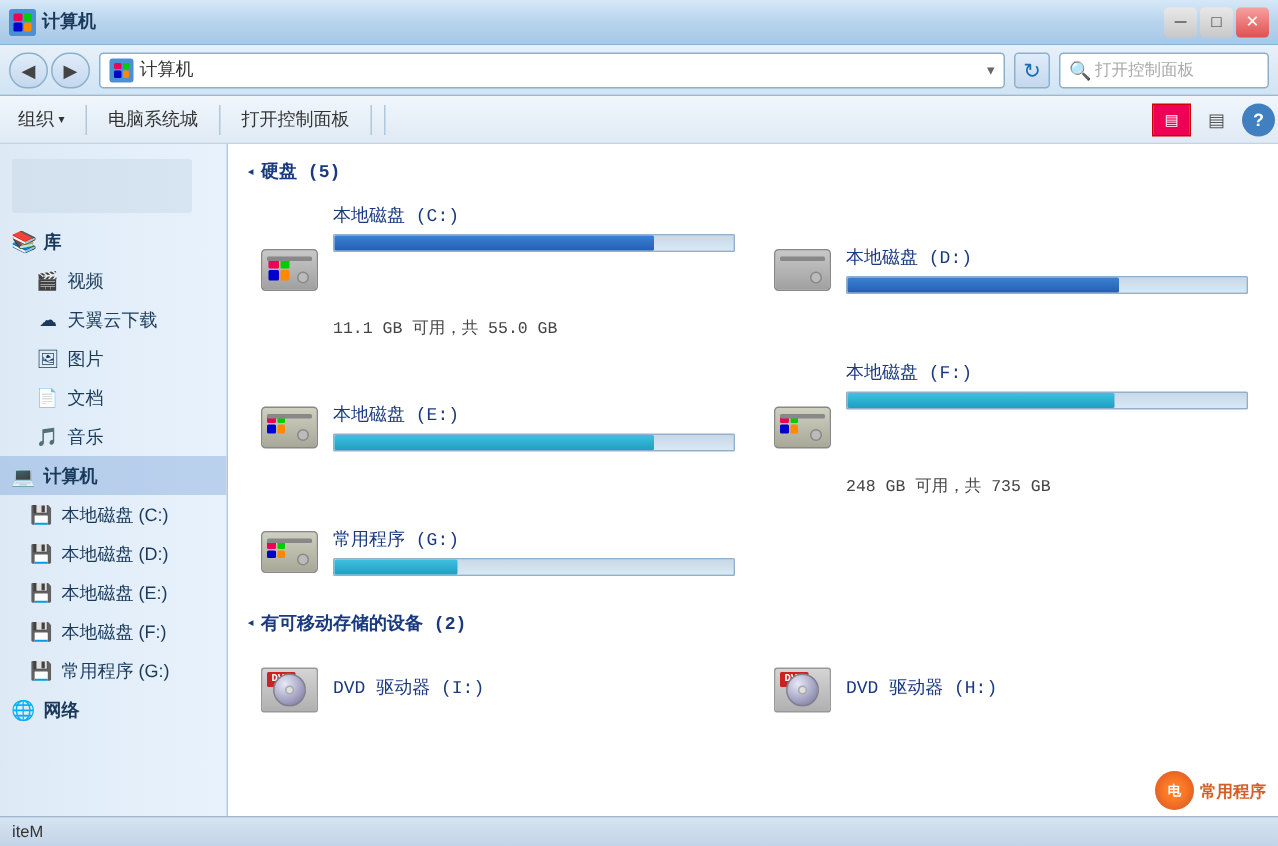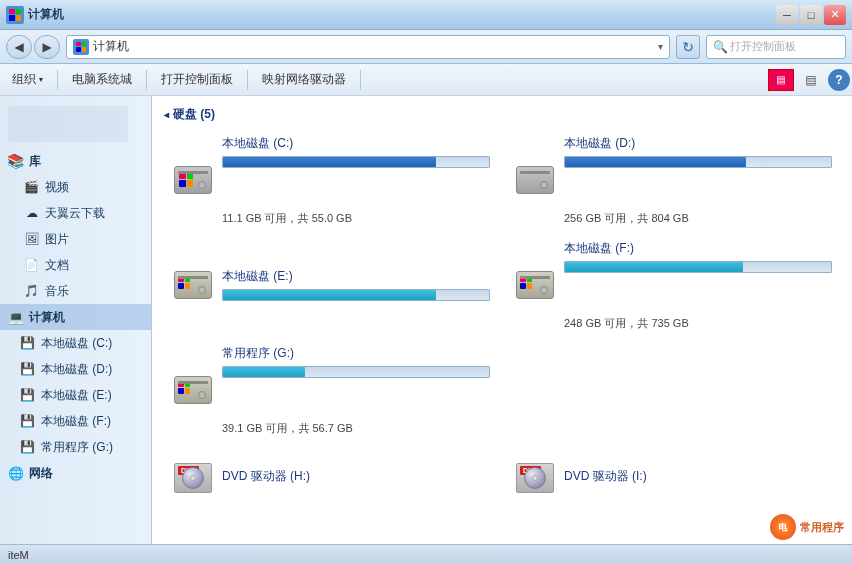--- a/index.html
+++ b/index.html
@@ -194,20 +194,21 @@
     
     .content {
       flex: 1;
       background: #fff;
       overflow-y: auto;
       padding: 4px 8px;
     }
 
     .section-group {
       margin-bottom: 10px;
+      font-family: Liberation Mono, monospace;
     }
     .section-title {
       font-size: 12px;
       color: #1a3a80;
       font-weight: bold;
       margin: 6px 0 8px 4px;
       display: flex;
       align-items: center;
       gap: 4px;
     }
@@ -397,23 +398,20 @@
   </div>
   <div class="toolbar-sep"></div>
   <div class="toolbar-btn">
     <span>电脑系统城</span>
   </div>
   <div class="toolbar-sep"></div>
   <div class="toolbar-btn">
     <span>打开控制面板</span>
   </div>
   <div class="toolbar-sep"></div>
-  <div class="toolbar-btn">
-    <span>映射网络驱动器</span>
-  </div>
   <div class="toolbar-sep"></div>
   <div class="toolbar-right">
     <div style="width:26px;height:22px;background:linear-gradient(to bottom,#e05,#e05);border:1px solid #c00;display:flex;align-items:center;justify-content:center;cursor:pointer;">
       <span style="color:#fff;font-size:10px;">▤</span>
     </div>
     <div class="toolbar-icon-btn">▤</div>
     <div class="toolbar-icon-btn" style="background:#4080c0;border-radius:50%;width:22px;height:22px;color:#fff;font-weight:bold;display:flex;align-items:center;justify-content:center;">
       <span>?</span>
     </div>
   </div>
@@ -518,21 +516,20 @@
                 <div class="hdd-stripe"></div>
                 <div class="hdd-circle"></div>
               </div>
             </div>
           </div>
           <div class="drive-info">
             <div class="drive-name">本地磁盘 (D:)</div>
             <div class="drive-bar-bg">
               <div class="drive-bar-fill blue" style="width:68%;"></div>
             </div>
-            <div class="drive-size">256 GB 可用，共 804 GB</div>
           </div>
         </div>
 
         <div class="drive-item">
           <div class="drive-icon-container">
             <div class="hdd-icon">
               <div class="hdd-body" style="background:linear-gradient(to bottom,#d0d0c0,#a8a898);">
                 <div style="position:absolute;left:3px;top:5px;display:grid;grid-template-columns:1fr 1fr;grid-template-rows:1fr 1fr;gap:1px;width:12px;height:12px;">
                   <div style="background:#e05;border-radius:1px;"></div>
                     <div style="background:#0c0;border-radius:1px;"></div>
@@ -589,62 +586,62 @@
                 <div class="hdd-stripe"></div>
                 <div class="hdd-circle"></div>
               </div>
             </div>
           </div>
           <div class="drive-info">
             <div class="drive-name">常用程序 (G:)</div>
             <div class="drive-bar-bg">
               <div class="drive-bar-fill cyan" style="width:31%;"></div>
             </div>
-            <div class="drive-size">39.1 GB 可用，共 56.7 GB</div>
           </div>
         </div>
       </div>
     </div>
 
     <div class="section-group">
+      <div class="section-title">有可移动存储的设备 (2)</div>
       <div class="removable-grid">
-
-        <div class="removable-item">
-          <div class="dvd-icon-wrap">
-            <div style="position:relative;width:42px;height:42px;display:flex;align-items:center;justify-content:center;">
-
-              <div style="width:38px;height:30px;background:linear-gradient(to bottom,#d4d4d4,#b0b0b0);border:1px solid #999;border-radius:2px;position:relative;">
-                <div style="position:absolute;top:2px;left:3px;background:#cc2222;color:#fff;font-size:7px;font-weight:bold;padding:1px 3px;border-radius:1px;">DVD</div>
-
-                <div style="position:absolute;top:50%;left:50%;transform:translate(-50%,-50%);width:22px;height:22px;border-radius:50%;background:radial-gradient(circle at 35% 30%,#e8e8f8,#a0a0c0 60%,#707090);border:1px solid #808090;">
-                  <div style="position:absolute;top:50%;left:50%;transform:translate(-50%,-50%);width:6px;height:6px;border-radius:50%;background:#e0e0e0;border:1px solid #aaa;"></div>
-                </div>
-              </div>
-            </div>
-          </div>
-          <div>
-            <div class="drive-name">DVD 驱动器 (H:)</div>
-          </div>
-        </div>
 
         <div class="removable-item">
           <div class="dvd-icon-wrap">
             <div style="position:relative;width:42px;height:42px;display:flex;align-items:center;justify-content:center;">
               <div style="width:38px;height:30px;background:linear-gradient(to bottom,#d4d4d4,#b0b0b0);border:1px solid #999;border-radius:2px;position:relative;">
                 <div style="position:absolute;top:2px;left:3px;background:#cc2222;color:#fff;font-size:7px;font-weight:bold;padding:1px 3px;border-radius:1px;">DVD</div>
                 <div style="position:absolute;top:50%;left:50%;transform:translate(-50%,-50%);width:22px;height:22px;border-radius:50%;background:radial-gradient(circle at 35% 30%,#e8e8f8,#a0a0c0 60%,#707090);border:1px solid #808090;">
                   <div style="position:absolute;top:50%;left:50%;transform:translate(-50%,-50%);width:6px;height:6px;border-radius:50%;background:#e0e0e0;border:1px solid #aaa;"></div>
                 </div>
               </div>
             </div>
           </div>
           <div>
             <div class="drive-name">DVD 驱动器 (I:)</div>
           </div>
         </div>
+
+        <div class="removable-item">
+          <div class="dvd-icon-wrap">
+            <div style="position:relative;width:42px;height:42px;display:flex;align-items:center;justify-content:center;">
+
+              <div style="width:38px;height:30px;background:linear-gradient(to bottom,#d4d4d4,#b0b0b0);border:1px solid #999;border-radius:2px;position:relative;">
+                <div style="position:absolute;top:2px;left:3px;background:#cc2222;color:#fff;font-size:7px;font-weight:bold;padding:1px 3px;border-radius:1px;">DVD</div>
+
+                <div style="position:absolute;top:50%;left:50%;transform:translate(-50%,-50%);width:22px;height:22px;border-radius:50%;background:radial-gradient(circle at 35% 30%,#e8e8f8,#a0a0c0 60%,#707090);border:1px solid #808090;">
+                  <div style="position:absolute;top:50%;left:50%;transform:translate(-50%,-50%);width:6px;height:6px;border-radius:50%;background:#e0e0e0;border:1px solid #aaa;"></div>
+                </div>
+              </div>
+            </div>
+          </div>
+          <div>
+            <div class="drive-name">DVD 驱动器 (H:)</div>
+          </div>
+        </div>
       </div>
     </div>
   </div>
 </div>
 
 <div class="statusbar">
   <span>iteM</span>
 </div>
 
 <div class="watermark">

